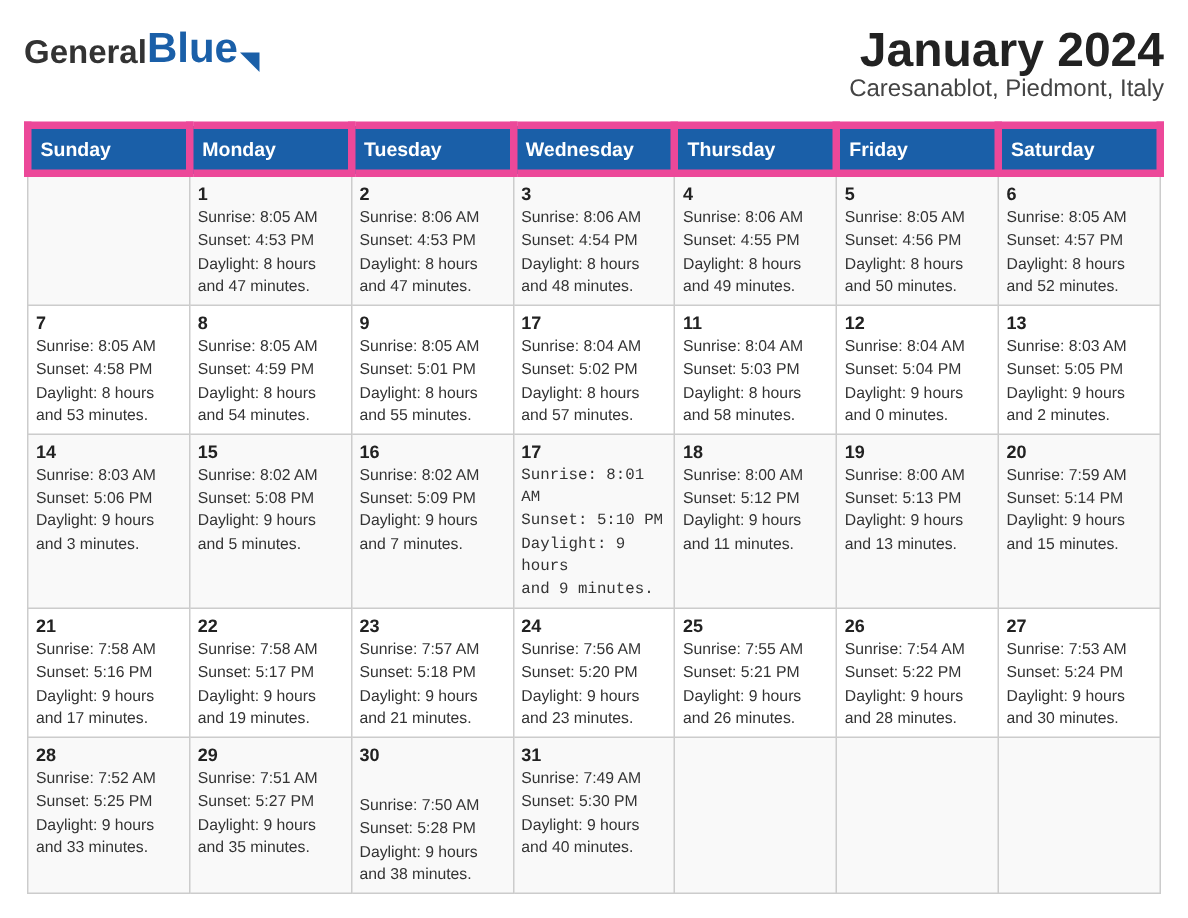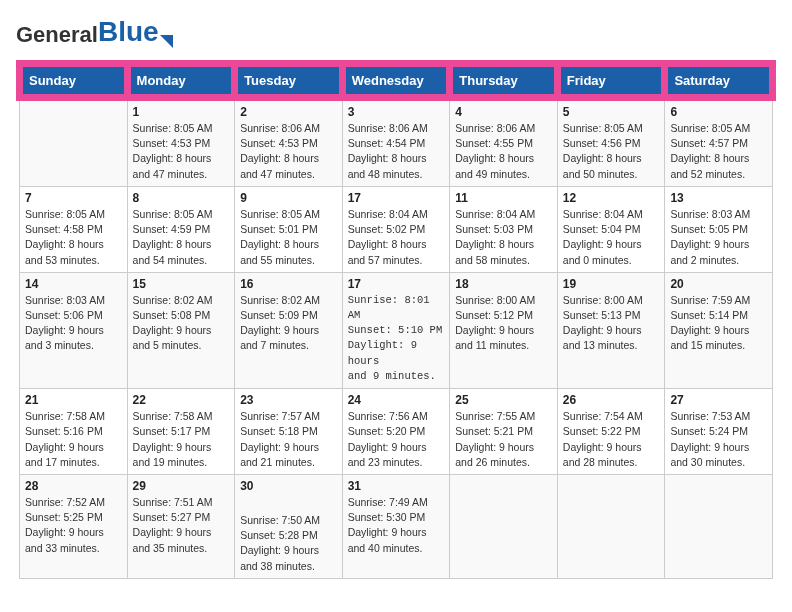--- a/index.html
+++ b/index.html
@@ -38,21 +38,21 @@
       border-collapse: collapse;
       font-size: 11px;
     }
     thead tr th {
       background: #1a5fa8;
       color: #fff;
       text-align: left;
       padding: 6px 6px;
       font-size: 13px;
       font-weight: bold;
-      border: 7px solid #ec4899;
+      border: 5px solid #ec4899;
     }
     tbody tr td {
       border: 1px solid #ccc;
       vertical-align: top;
       padding: 4px 5px;
       width: calc(100% / 7);
       min-height: 70px;
     }
     tbody tr:nth-child(odd) td { background: #f9f9f9; }
     tbody tr:nth-child(even) td { background: #fff; }
@@ -71,20 +71,24 @@
 </head>
 <body>
 
 <div class="header">
   <div class="logo">
     <div style="display:flex;align-items:flex-end;gap:0;">
       <span style="font-size:22px;font-weight:bold;color:#333;">General</span>
       <span style="font-size:28px;font-weight:bold;color:#1a5fa8;">Blue</span>
       <span style="display:inline-block;width:0;height:0;border-left:13px solid transparent;border-top:13px solid #1a5fa8;margin-left:1px;margin-top:6px;"></span>
     </div>
+  </div>
+  <div class="title-block">
+    <h1>January 2024</h1>
+    <h2>Caresanablot, Piedmont, Italy</h2>
   </div>
 </div>
 
 <table>
   <thead>
     <tr>
     <th>Sunday</th>
         <th>Monday</th>
         <th>Tuesday</th>
         <th>Wednesday</th>

